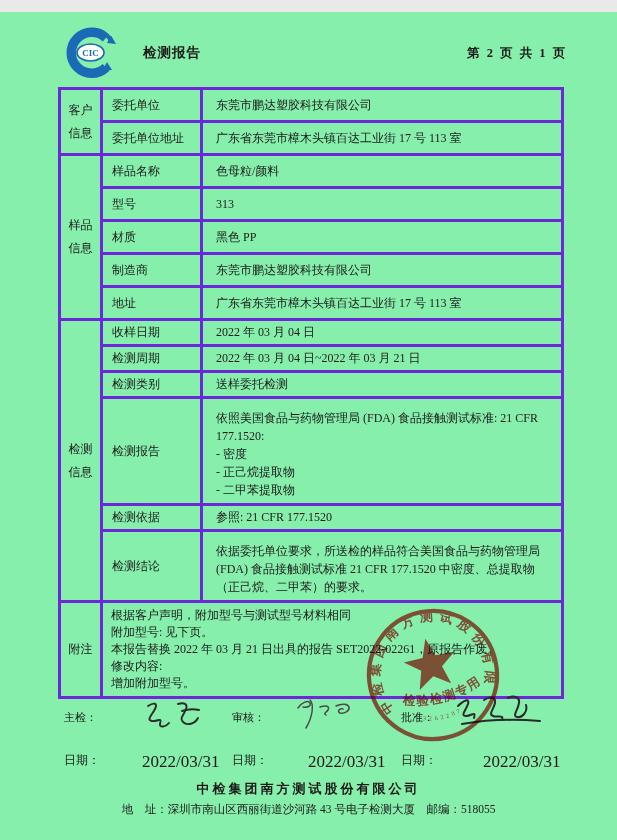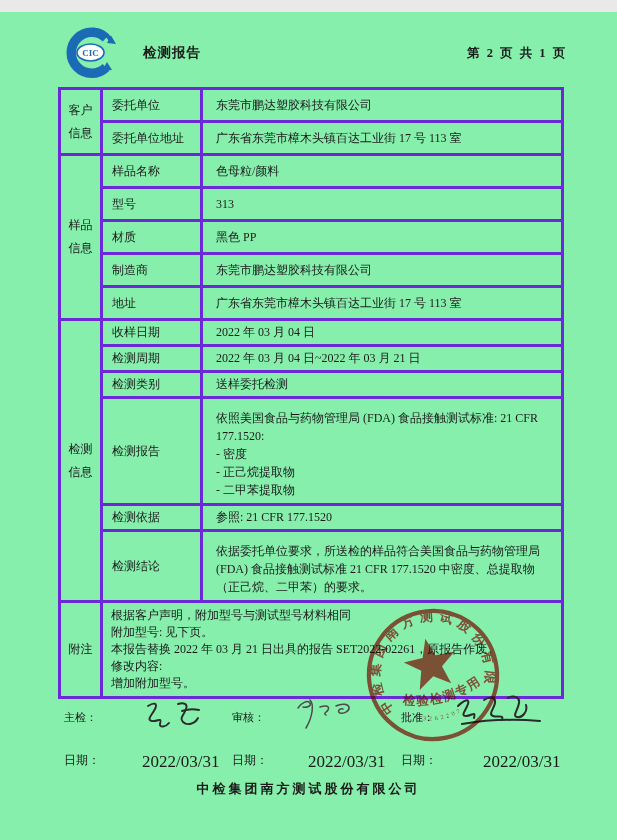--- a/index.html
+++ b/index.html
@@ -226,14 +226,15 @@
         <textPath href="#seal-bottom" startOffset="8">检验检测专用章</textPath>
       </text>
       <path id="seal-serial" d="M 52 116 Q 75 124 98 116" fill="none"></path>
       <text font-size="6" fill="#e8433c" letter-spacing="3" font-family="Liberation Serif, serif">
         <textPath href="#seal-serial" startOffset="4">3262207</textPath>
       </text>
     </g>
   </svg>
 
   <div class="ftr-company">中检集团南方测试股份有限公司</div>
+  <div class="ftr-address">地　址：深圳市南山区西丽街道沙河路 43 号电子检测大厦　邮编：518055</div>
 
 </div>
 
 </body></html>

